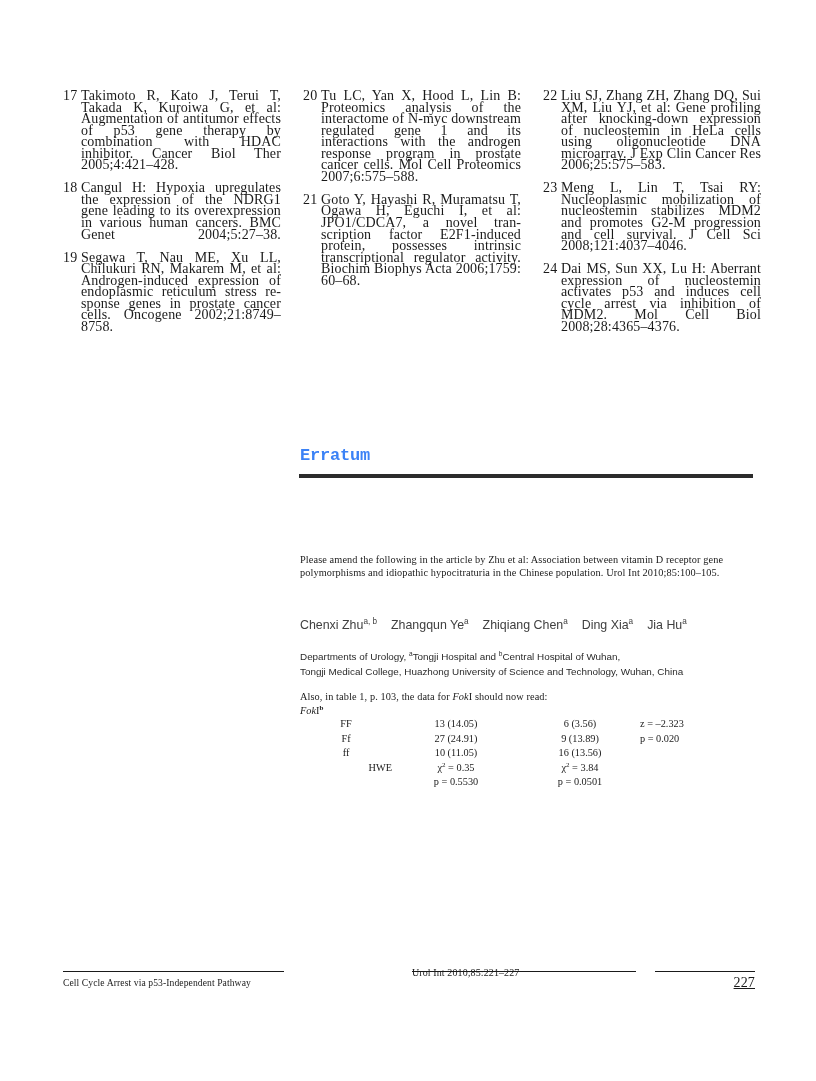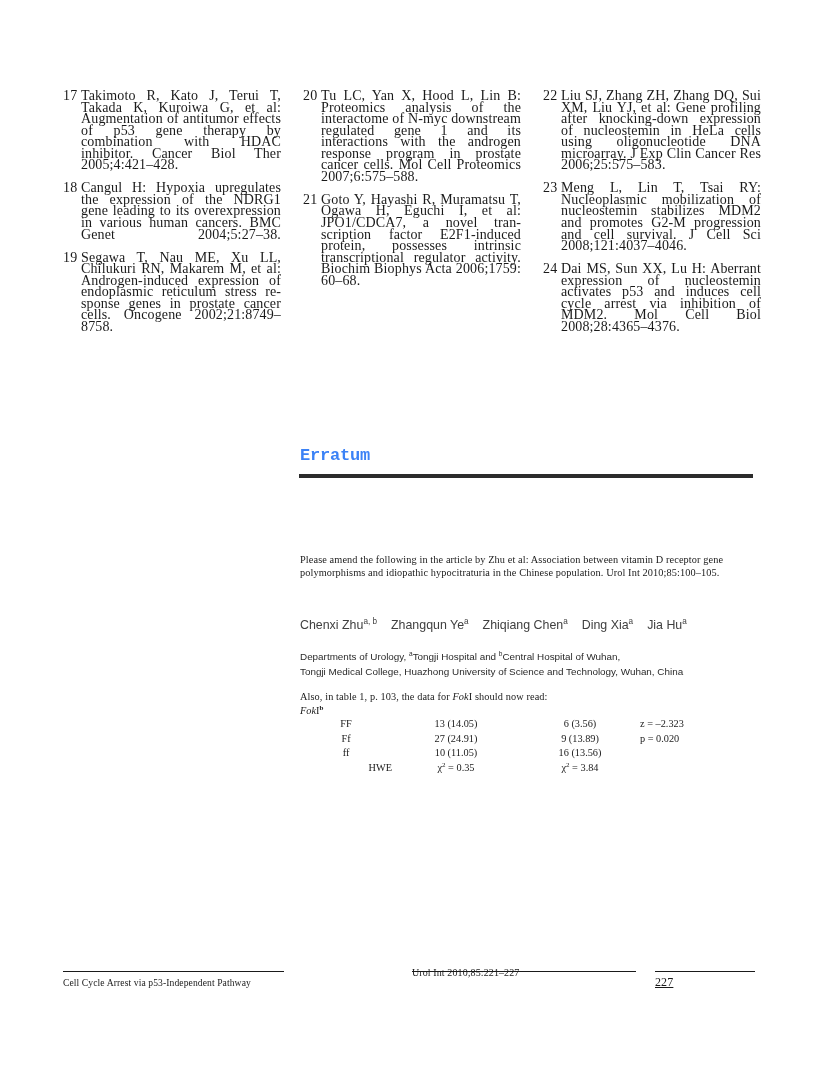--- a/index.html
+++ b/index.html
@@ -180,21 +180,21 @@
   .fr-right { left: 655px; width: 100px; }
 
   .foot-text {
     position: absolute;
     font-size: 9.6px;
     line-height: 13.2px;
     letter-spacing: 0.01em;
   }
   .ft-left  { left: 63px;  top: 976px; width: 230px; }
   .ft-mid   { left: 412px; top: 966px; font-size: 10px; }
-  .ft-page  { left: 655px; top: 976px; width: 100px; text-align: left; font-size: 12px; text-decoration: underline; }
+  .ft-page  { left: 655px; top: 976px; width: 100px; text-align: right; font-size: 14px; text-decoration: underline; }
 </style>
 </head>
 <body>
 
 <div class="refs">
 
   <div class="ref-col">
     <div class="ref-item">
       <span class="ref-num">17</span>
       <span class="ref-text">Takimoto R, Kato J, Terui T, Takada K, Ku­roiwa G, et al: Augmentation of antitumor effects of p53 gene therapy by combination with HDAC inhibitor. Cancer Biol Ther 2005;4:421–428.</span>
@@ -276,20 +276,26 @@
       <td class="c-a">10 (11.05)</td>
       <td class="c-b">16 (13.56)</td>
       <td class="c-stat"></td>
     </tr>
     <tr>
       <td class="c-geno left">HWE</td>
       <td class="c-a chi"><span>χ</span><sup>2</sup><span> = 0.35</span></td>
       <td class="c-b chi"><span>χ</span><sup>2</sup><span> = 3.84</span></td>
       <td class="c-stat"></td>
     </tr>
+    <tr>
+      <td class="c-geno"></td>
+      <td class="c-a">p = 0.5530</td>
+      <td class="c-b">p = 0.0501</td>
+      <td class="c-stat"></td>
+    </tr>
   </tbody>
 </table>
 
 <div class="footer">
   <div class="foot-rule fr-left"></div>
   <div class="foot-rule fr-mid"></div>
   <div class="foot-rule fr-right"></div>
 
   <div class="foot-text ft-left">Cell Cycle Arrest via p53-Independent Pathway</div>
   <div class="foot-text ft-mid">Urol Int 2010;85:221–227</div>

